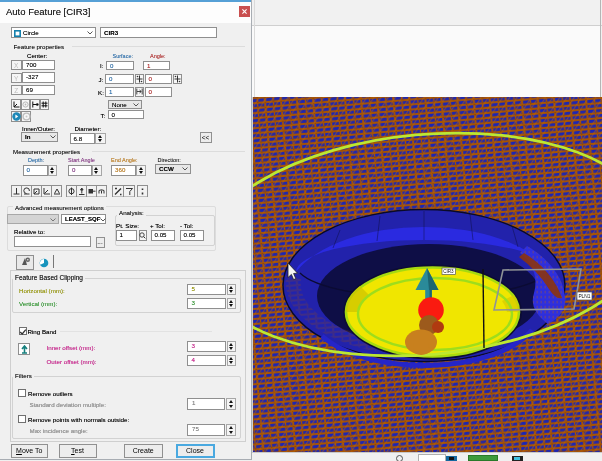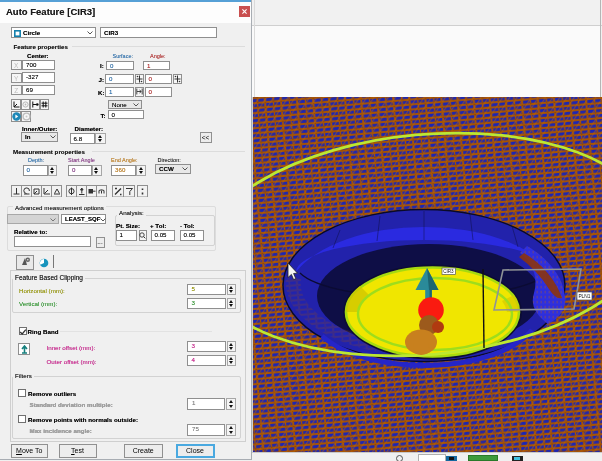--- a/index.html
+++ b/index.html
@@ -1,19 +1,19 @@
 <!DOCTYPE html>
 <html><head>
 <meta charset="utf-8">
 <style>
 html,body{margin:0;padding:0;}
 #stage{position:relative;width:602px;height:461px;overflow:hidden;background:#f0f0f0;
   font-family:"Liberation Sans",sans-serif;}
 .abs{position:absolute;}
-.lbl{position:absolute;font-size:6.2px;line-height:7px;color:#000;white-space:nowrap;text-shadow:0 0 0.5px rgba(0,0,0,0.55);font-weight:bold;}
+.lbl{position:absolute;font-size:6.2px;line-height:7px;color:#000;white-space:nowrap;text-shadow:0 0 0.5px rgba(0,0,0,0.55);}
 .slbl{position:absolute;font-size:5.5px;line-height:6px;color:#000;white-space:nowrap;text-shadow:0 0 0.5px rgba(0,0,0,0.4);}
 .fld{position:absolute;background:#fff;border:1px solid #8f8f8f;font-size:6.2px;line-height:8px;
   color:#000;padding:0 0 0 3px;white-space:nowrap;overflow:hidden;box-sizing:border-box;text-shadow:0 0 0.4px rgba(0,0,0,0.45);}
 .combo{position:absolute;background:#fff;border:1px solid #8f8f8f;font-size:6.2px;line-height:8.5px;
   color:#000;padding:0 0 0 3px;white-space:nowrap;overflow:hidden;box-sizing:border-box;text-shadow:0 0 0.4px rgba(0,0,0,0.45);}
 .spin{position:absolute;background:#f0f0f0;border:1px solid #a7a7a7;box-sizing:border-box;}
 .spin .u,.spin .d{position:absolute;left:0;width:100%;height:50%;background:#f4f4f4;}
 .spin .u{top:0;border-bottom:1px solid #b4b4b4;}
 .spin .d{bottom:0;}
 .spin .u:after,.spin .d:after{content:"";position:absolute;left:50%;margin-left:-2.2px;width:0;height:0;

